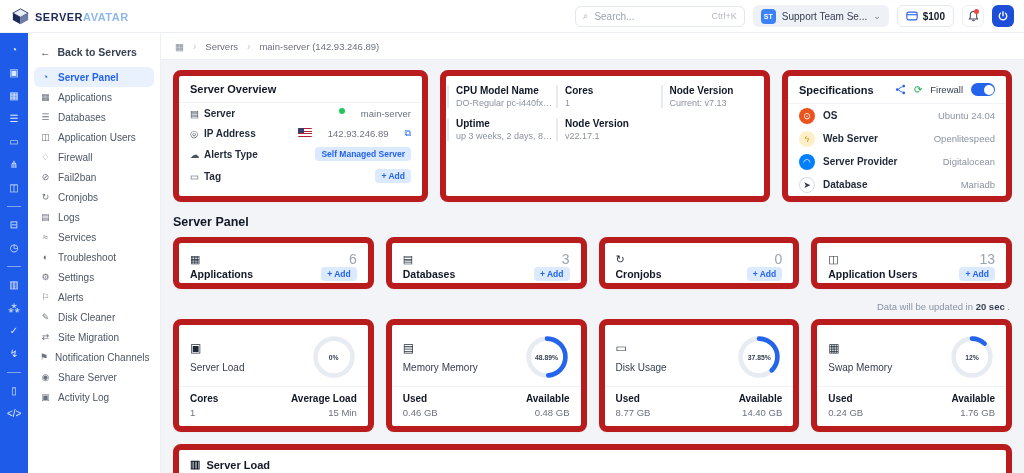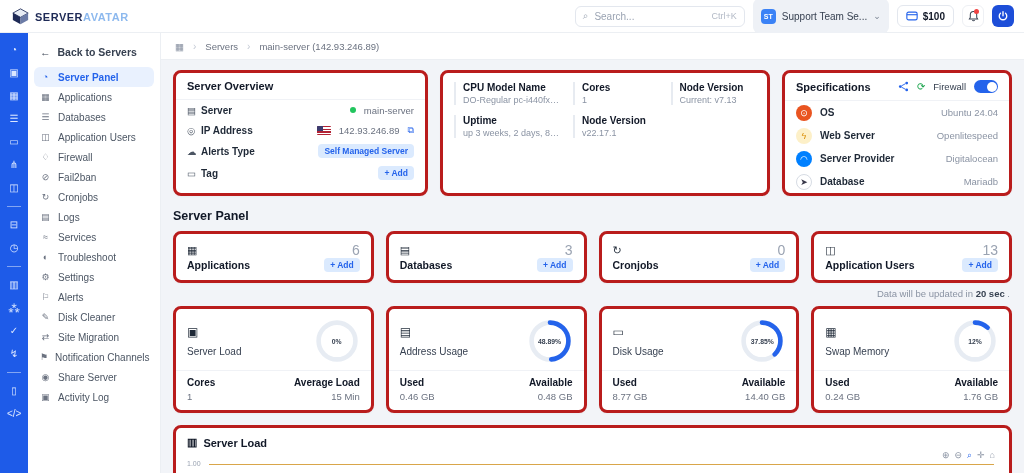--- a/index.html
+++ b/index.html
@@ -10,21 +10,21 @@
   .topbar { height:30px; background:#fff; border-bottom:1px solid #eceff3;
     display:flex; align-items:center; padding:16px 10px; gap:8px; }
   .brand { display:flex; align-items:center; gap:6px; margin-left:2px; }
   .brand-primary { font-size:11px; font-weight:bold; color:#1e2a56; letter-spacing:.5px; }
   .brand-secondary { font-size:11px; font-weight:bold; color:#8db9ee; letter-spacing:.5px; }
   .topbar-spacer { flex:1; }
   .searchbox { display:flex; align-items:center; gap:6px; width:170px; height:21px;
     border:1px solid #e3e7ee; border-radius:6px; padding:0 7px; color:#9aa3b2; font-size:10px; background:#fff; }
   .searchbox .hint { margin-left:auto; font-size:9px; color:#b3bac6; }
   .userchip { display:flex; align-items:center; gap:6px; background:#eef1f6; border-radius:6px;
-    height:34px; padding:0 8px; font-size:10px; color:#374151; }
+    height:22px; padding:0 8px; font-size:10px; color:#374151; }
   .avatar { width:15px; height:15px; border-radius:4px; background:#3b82f6; color:#fff;
     font-size:7px; font-weight:bold; display:flex; align-items:center; justify-content:center; }
   .chev { color:#7c8594; font-size:9px; }
   .balance { display:flex; align-items:center; gap:5px; height:22px; border:1px solid #e3e7ee;
     border-radius:6px; padding:0 8px; font-size:10px; font-weight:bold; color:#111827; background:#fff; }
   .bellwrap { position:relative; width:22px; height:22px; border:1px solid #eef0f4; border-radius:6px;
     display:flex; align-items:center; justify-content:center; background:#fff; }
   .belldot { position:absolute; top:3px; right:4px; width:5px; height:5px; border-radius:50%; background:#ef4444; }
   .powerbtn { width:22px; height:22px; border-radius:6px; background:#1d4ed8;
     display:flex; align-items:center; justify-content:center; }
@@ -45,38 +45,38 @@
   .side-item.active { background:#e9f1fe; color:#2463eb; font-weight:bold; }
   .side-item.active .si-icon { color:#2463eb; }
 
   .main { flex:1; display:flex; flex-direction:column; overflow:hidden; }
   .crumbbar { height:27px; background:#fff; border-bottom:1px solid #eceff3; display:flex;
     align-items:center; gap:9px; padding:0 14px; font-size:9.5px; color:#6b7280; flex-shrink:0; }
   .crumb-sep { color:#c3c9d4; font-size:10px; }
   .content { flex:1; padding:10px 12px; overflow:hidden; }
 
   
-  .card { background:#fff; border:3px solid #b91c1c; border-radius:8px; box-shadow:0 1px 2px rgba(16,24,40,.03); }
+  .card { background:#fff; border:6px solid #b91c1c; border-radius:8px; box-shadow:0 1px 2px rgba(16,24,40,.03); }
   .card-head { display:flex; align-items:center; padding:7px 11px; border-bottom:1px solid #f0f2f6;
     font-size:11px; font-weight:bold; color:#111827; }
   .row1 { display:grid; grid-template-columns:255px 330px 1fr; gap:12px; }
 
   .ov-row { display:flex; align-items:center; padding:4px 11px; font-size:10px; min-height:20px; }
   .ov-ic { width:14px; color:#4b5563; font-size:9.5px; }
   .ov-label { font-weight:bold; color:#1f2937; font-size:10px; }
-  .ov-val { margin-left:auto; color:#6b7280; display:flex; align-items:center; gap:8px; font-size:9.5px; }
+  .ov-val { margin-left:auto; color:#6b7280; display:flex; align-items:flex-start; gap:16px; font-size:9.5px; }
   .dot-green { width:6px; height:6px; border-radius:50%; background:#22c55e; display:inline-block; }
   .pill { background:#dbeafe; color:#2463eb; border-radius:4px; font-size:8.5px; font-weight:bold;
     padding:2px 6px; cursor:pointer; }
   .flag { position:relative; width:14px; height:9px; display:inline-block; overflow:hidden; border-radius:1px;
     background:repeating-linear-gradient(180deg,#b22234 0 1.3px,#fff 1.3px 2.6px); }
   .flag:before { content:""; position:absolute; left:0; top:0; width:6px; height:5px; background:#3c3b6e; }
   .copy-ic { color:#2463eb; font-size:9px; cursor:pointer; }
 
-  .cfg-grid { display:grid; grid-template-columns:1fr 1fr 1fr; gap:10px 12px; padding:9px 11px; }
+  .cfg-grid { display:grid; grid-template-columns:1fr 1fr 1fr; gap:10px 2px; padding:9px 1px; }
   .cfg-item { border-left:2px solid #e7ebf1; padding-left:7px; }
   .cfg-label { font-size:10px; font-weight:bold; color:#111827; }
   .cfg-val { font-size:9px; color:#8a93a3; margin-top:2px; white-space:nowrap; overflow:hidden; text-overflow:ellipsis; max-width:98px; }
 
   .spec-tools { margin-left:auto; display:flex; align-items:center; gap:8px; font-weight:normal; }
   .spec-fw { font-size:9.5px; color:#374151; }
   .toggle { width:24px; height:13px; border-radius:7px; background:#2463eb; position:relative; cursor:pointer; }
   .toggle:before { content:""; position:absolute; right:1.5px; top:1.5px; width:10px; height:10px; border-radius:50%; background:#fff; }
   .spec-row { display:flex; align-items:center; gap:8px; padding:3.5px 11px; font-size:10px; }
   .spec-logo { width:16px; height:16px; border-radius:50%; display:flex; align-items:center; justify-content:center;
@@ -87,21 +87,21 @@
   .section-title { font-size:12.5px; font-weight:bold; color:#111827; margin:13px 0 8px; }
   .stats { display:grid; grid-template-columns:repeat(4,1fr); gap:12px; }
   .stat-card { padding:8px 11px; height:52px; display:flex; flex-direction:column; justify-content:space-between; }
   .stat-top { display:flex; align-items:center; }
   .stat-icon { font-size:11px; color:#1f2937; }
   .stat-count { margin-left:auto; font-size:14px; color:#9aa3b2; }
   .stat-bottom { display:flex; align-items:center; }
   .stat-label { font-size:10.5px; font-weight:bold; color:#111827; }
   .stat-bottom .pill { margin-left:auto; }
 
-  .notice { text-align:right; font-size:9.5px; color:#8a93a3; margin:5px 2px 7px; }
+  .notice { text-align:right; font-size:9.5px; color:#8a93a3; margin:12px 2px 7px; }
   .notice b { color:#374151; }
 
   .gauges { display:grid; grid-template-columns:repeat(4,1fr); gap:12px; }
   .gauge-card { padding:0; }
   .gauge-top { display:flex; align-items:center; padding:9px 11px 6px; }
   .gauge-meta { display:flex; flex-direction:column; gap:7px; }
   .gauge-icon { font-size:12px; color:#1f2937; }
   .gauge-title { font-size:10px; color:#374151; }
   .donut-wrap { margin-left:auto; position:relative; width:46px; height:46px; }
   .donut-label { position:absolute; inset:0; display:flex; align-items:center; justify-content:center;
@@ -451,21 +451,21 @@
                 <span class="gb-label">Average Load</span>
               <span class="gb-val">15 Min</span>
               </div>
           </div>
         </div>
 
         <div class="card gauge-card">
           <div class="gauge-top">
             <div class="gauge-meta">
               <span class="gauge-icon">▤</span>
-              <span class="gauge-title">Address Usage</span>
+              <span class="gauge-title">Memory Memory</span>
             </div>
             <div class="donut-wrap">
               <svg width="46" height="46" viewBox="0 0 40 40">
                 <circle cx="20" cy="20" r="16" fill="none" stroke="#e7ecf3" stroke-width="4"></circle>
                 <circle cx="20" cy="20" r="16" fill="none" stroke="#2463eb" stroke-width="4" stroke-linecap="round" pathLength="100" stroke-dashoffset="25" stroke-dasharray="48.89 51.11"></circle>
               </svg>
               <span class="donut-label">48.89%</span>
             </div>
           </div>
           <div class="gauge-bottom">

